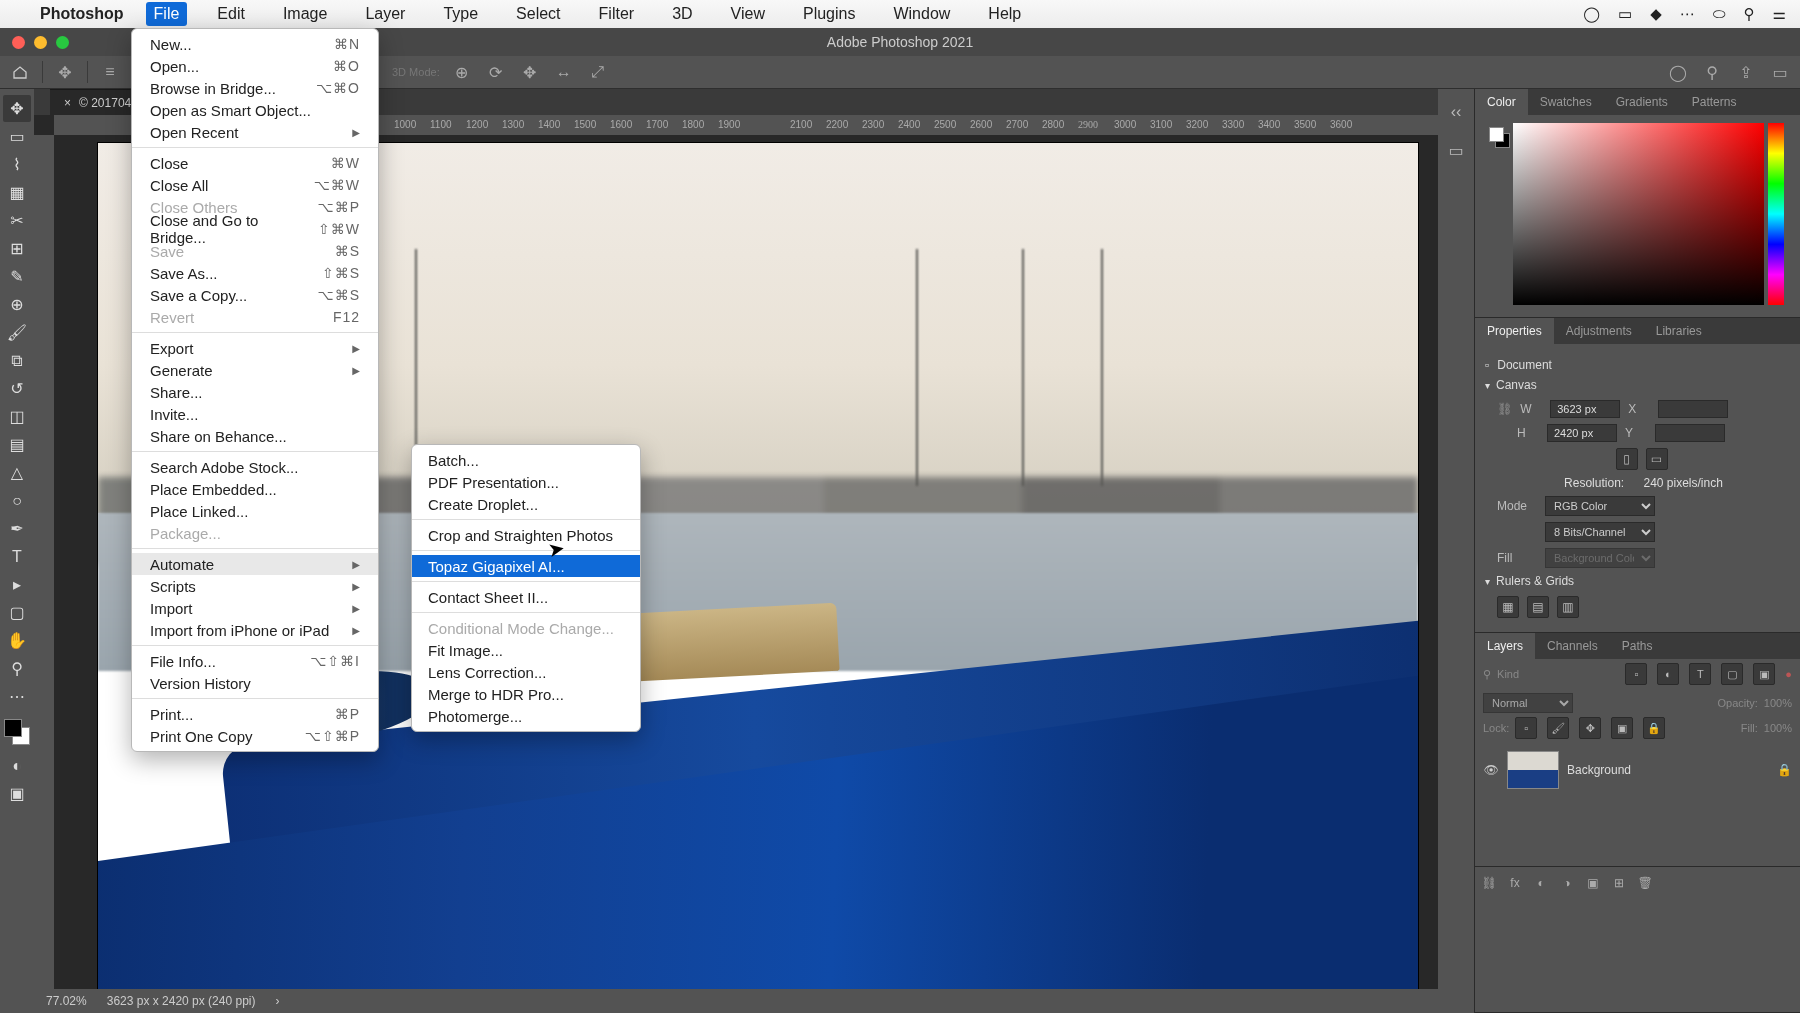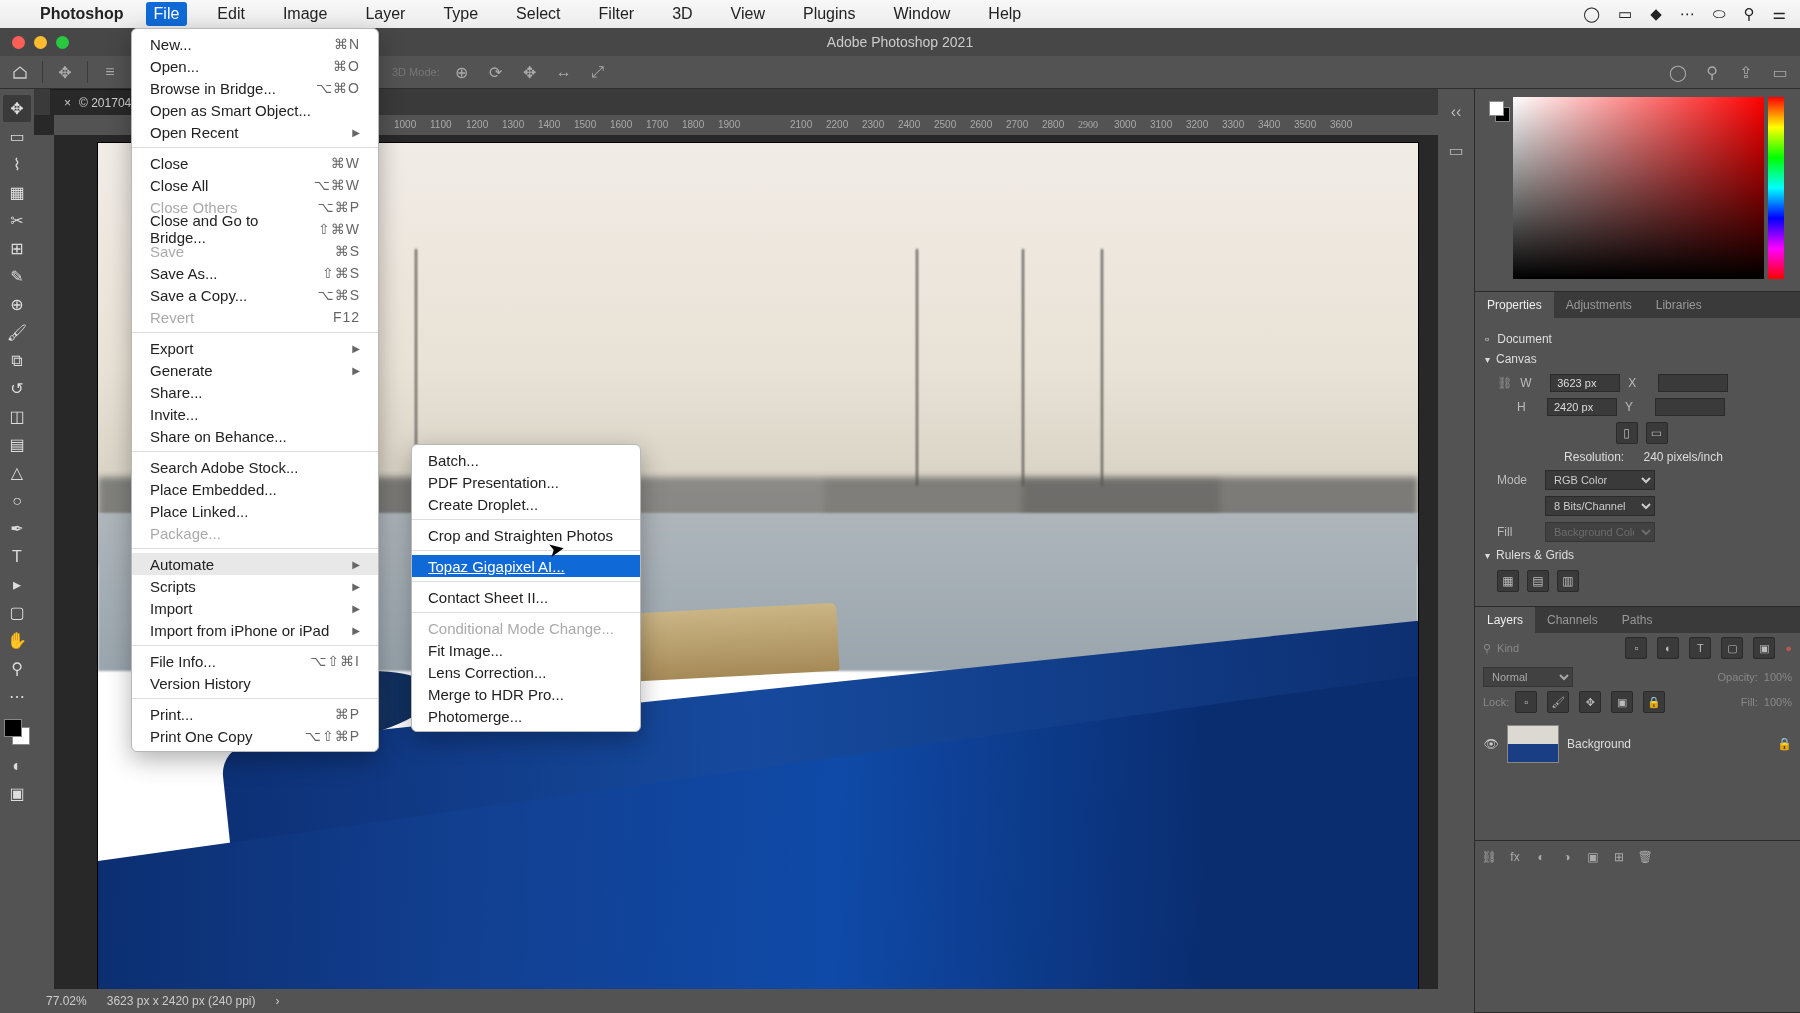--- a/index.html
+++ b/index.html
@@ -94,21 +94,21 @@
 .dropdown { position: absolute; top: 28px; left: 131px; width: 248px; background: #fff; border: 1px solid #b8b8b8; border-radius: 6px; box-shadow: 0 8px 24px rgba(0,0,0,.3); z-index: 200; padding: 4px 0; font-size: 15px; color: #222;}
 .dropdown .mi { padding: 2px 18px; display: flex; justify-content: space-between; align-items: center; height: 22px;}
 .dropdown .mi.dis { color: #aaa; }
 .dropdown .mi.hov { background: #e8e8e8; }
 .dropdown .mi .arr { font-size: 10px; color: #666;}
 .dropdown .mi .sc { color: #666; font-size: 14px; letter-spacing: 1px;}
 .dropdown hr { border: none; border-top: 1px solid #ddd; margin: 4px 0; }
 
 .submenu { position: absolute; top: 444px; left: 411px; width: 230px; background: #fff; border: 1px solid #b8b8b8; border-radius: 6px; box-shadow: 0 8px 24px rgba(0,0,0,.3); z-index: 210; padding: 4px 0; font-size: 15px; color: #222;}
 .submenu .mi { padding: 2px 16px; height: 22px; display:flex; align-items:center;}
-.submenu .mi.sel { background: #0f6ad8; color: #fff; text-decoration: underline; }
+.submenu .mi.sel { background: #0f6ad8; color: #fff; }
 .submenu .mi.dis { color: #aaa; }
 .submenu hr { border:none; border-top:1px solid #ddd; margin:4px 0;}
 
 .cursor { position: absolute; top: 537px; left: 548px; z-index: 300; font-size: 20px; color: #000; transform: rotate(-10deg); pointer-events:none;}
 
 svg { display:block; }
 </style>
 </head>
 <body>
 
@@ -266,20 +266,26 @@
   </div>
 
   <div class="rc-strip">
     <span>‹‹</span>
     <span>▭</span>
   </div>
 
   <div class="panels">
 
     <div class="pgroup">
+      <div class="ptabs" id="color-tabs">
+          <div class="ptab active">Color</div>
+          <div class="ptab">Swatches</div>
+          <div class="ptab">Gradients</div>
+          <div class="ptab">Patterns</div>
+        </div>
       <div class="pbody">
           <div class="color-pick">
         <div class="color-sw">
               <div class="b"></div>
               <div class="a"></div>
             </div>
         <div class="color-main"></div>
             <div class="color-hue"></div>
       </div>
         </div>

